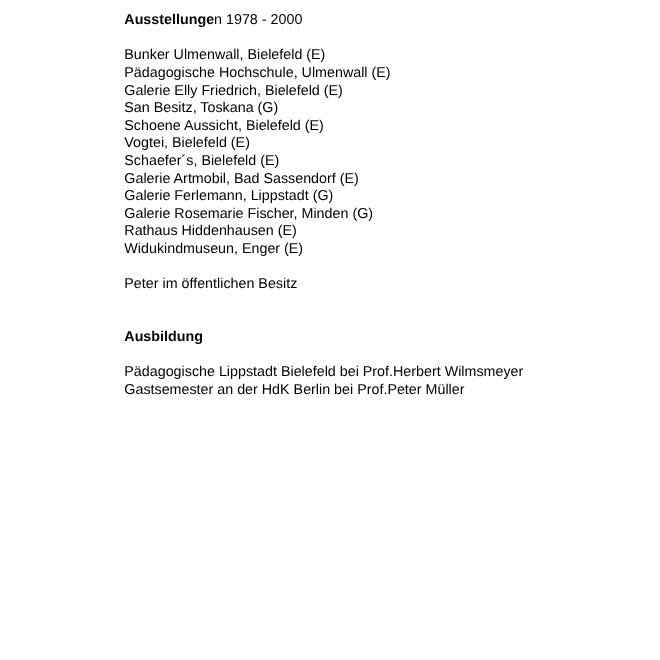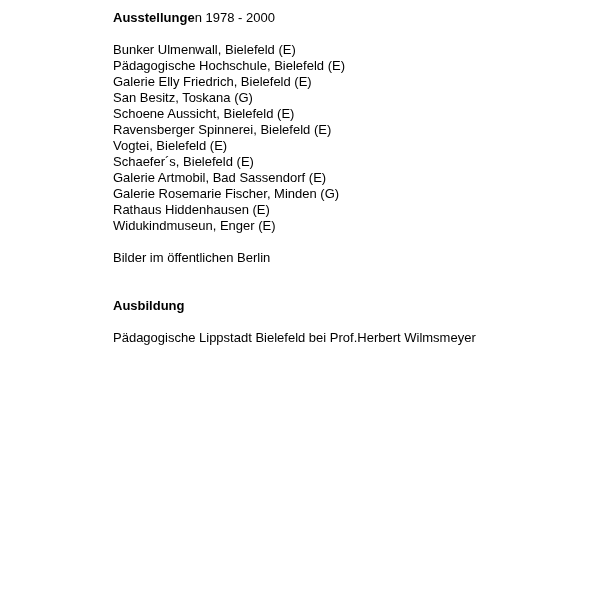--- a/index.html
+++ b/index.html
@@ -38,40 +38,41 @@
 <div class="page">
 
   <div class="line">
     <span class="bold">Ausstellunge</span><span>n 1978 - 2000</span>
   </div>
 
   <div class="spacer-1"></div>
 
   <div>
     <div class="line">Bunker Ulmenwall, Bielefeld (E)</div>
-    <div class="line">Pädagogische Hochschule, Bielefeld (E)</div>
+    <div class="line">Pädagogische Hochschule, Ulmenwall (E)</div>
     <div class="line">Galerie Elly Friedrich, Bielefeld (E)</div>
     <div class="line">San Besitz, Toskana (G)</div>
     <div class="line">Schoene Aussicht, Bielefeld (E)</div>
-    <div class="line">Ravensberger Spinnerei, Bielefeld (E)</div>
     <div class="line">Vogtei, Bielefeld (E)</div>
     <div class="line">Schaefer´s, Bielefeld (E)</div>
     <div class="line">Galerie Artmobil, Bad Sassendorf (E)</div>
+    <div class="line">Galerie Ferlemann, Lippstadt (G)</div>
     <div class="line">Galerie Rosemarie Fischer, Minden (G)</div>
     <div class="line">Rathaus Hiddenhausen (E)</div>
     <div class="line">Widukindmuseun, Enger (E)</div>
   </div>
 
   <div class="spacer-1"></div>
 
-  <div class="line">Bilder im öffentlichen Berlin</div>
+  <div class="line">Peter im öffentlichen Besitz</div>
 
   <div class="spacer-2"></div>
 
   <div class="line bold">Ausbildung</div>
 
   <div class="spacer-1"></div>
 
   <div>
     <div class="line">Pädagogische Lippstadt Bielefeld bei Prof.Herbert Wilmsmeyer</div>
+    <div class="line">Gastsemester an der HdK Berlin bei Prof.Peter Müller</div>
   </div>
 
 </div>
 
 </body></html>

